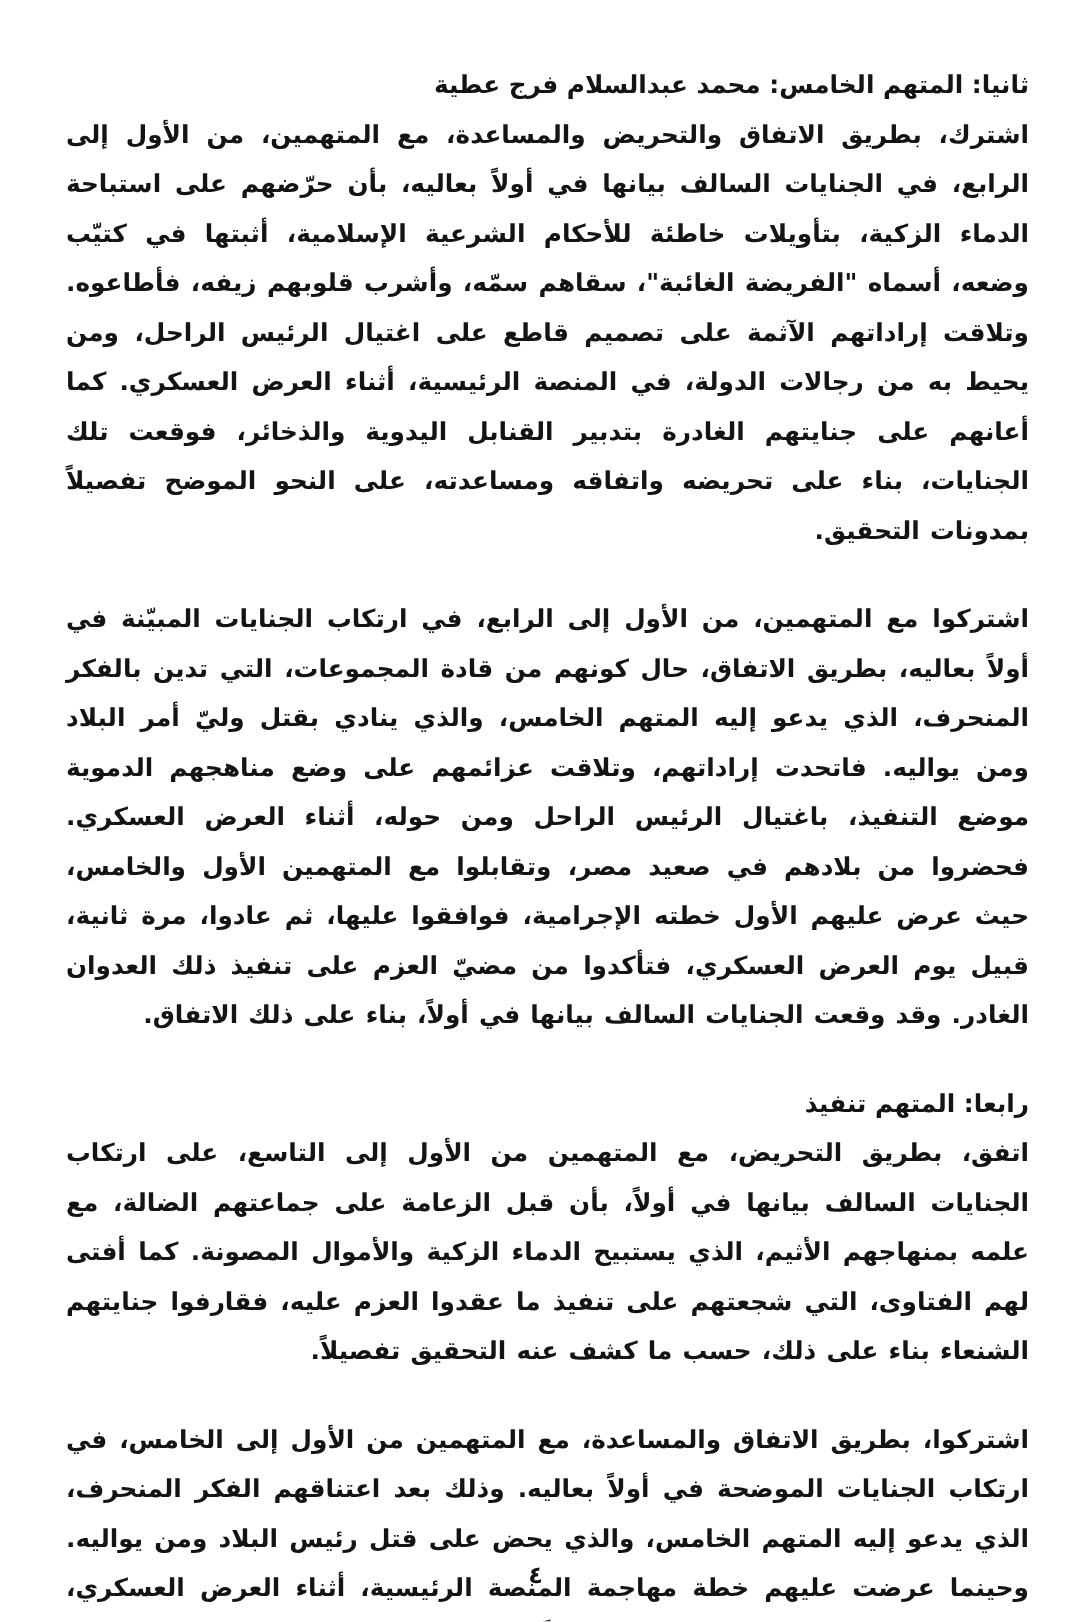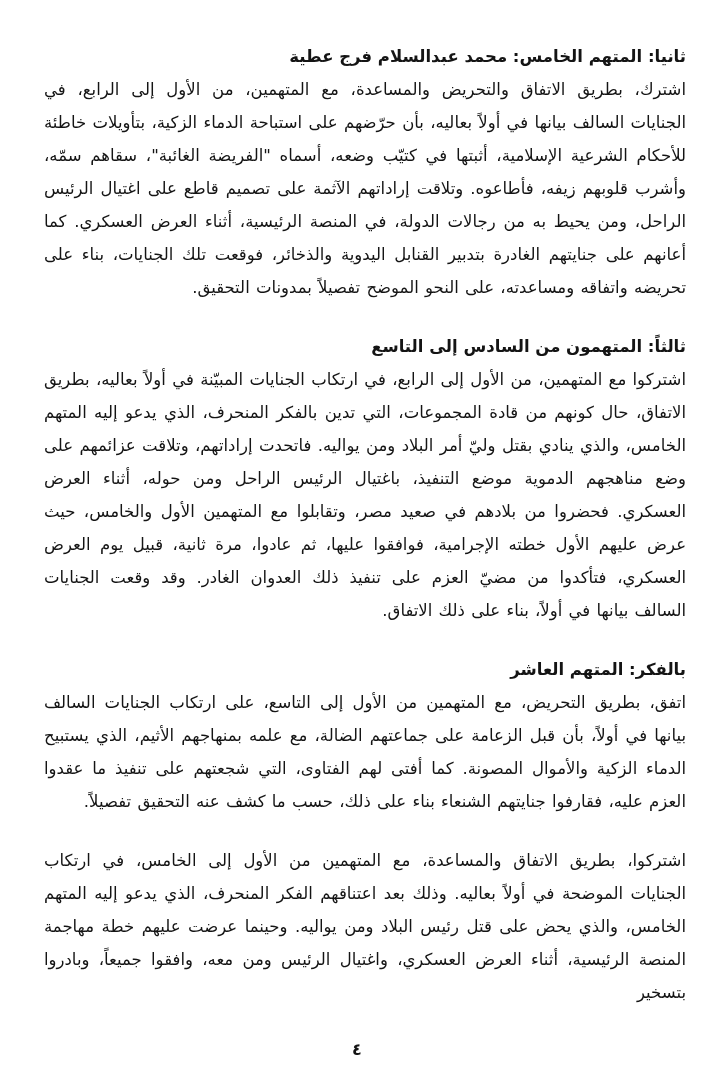--- a/index.html
+++ b/index.html
@@ -28,21 +28,21 @@
   .section-heading {
     font-size: 16.5px;
     line-height: 33px;
     font-weight: 700;
     text-align: right;
     margin: 0;
   }
   .section-body {
     font-size: 16.5px;
     line-height: 33px;
-    font-weight: 400;
+    font-weight: 700;
     text-align: justify;
     text-align-last: right;
     margin: 0;
     word-spacing: 1px;
   }
   .page-number {
     position: absolute;
     bottom: 22px;
     left: 0;
     right: 0;
@@ -56,26 +56,25 @@
 <body>
 
 <div class="page">
 
   <div class="section">
     <div class="section-heading">ثانيا: المتهم الخامس: محمد عبدالسلام فرج عطية</div>
     <div class="section-body">اشترك، بطريق الاتفاق والتحريض والمساعدة، مع المتهمين، من الأول إلى الرابع، في الجنايات السالف بيانها في أولاً بعاليه، بأن حرّضهم على استباحة الدماء الزكية، بتأويلات خاطئة للأحكام الشرعية الإسلامية، أثبتها في كتيّب وضعه، أسماه "الفريضة الغائبة"، سقاهم سمّه، وأشرب قلوبهم زيفه، فأطاعوه. وتلاقت إراداتهم الآثمة على تصميم قاطع على اغتيال الرئيس الراحل، ومن يحيط به من رجالات الدولة، في المنصة الرئيسية، أثناء العرض العسكري. كما أعانهم على جنايتهم الغادرة بتدبير القنابل اليدوية والذخائر، فوقعت تلك الجنايات، بناء على تحريضه واتفاقه ومساعدته، على النحو الموضح تفصيلاً بمدونات التحقيق.</div>
   </div>
 
   <div class="section">
-    <div class="section-heading">ثالثاً: المتهمون من السادس إلى التاسع</div>
     <div class="section-body">اشتركوا مع المتهمين، من الأول إلى الرابع، في ارتكاب الجنايات المبيّنة في أولاً بعاليه، بطريق الاتفاق، حال كونهم من قادة المجموعات، التي تدين بالفكر المنحرف، الذي يدعو إليه المتهم الخامس، والذي ينادي بقتل وليّ أمر البلاد ومن يواليه. فاتحدت إراداتهم، وتلاقت عزائمهم على وضع مناهجهم الدموية موضع التنفيذ، باغتيال الرئيس الراحل ومن حوله، أثناء العرض العسكري. فحضروا من بلادهم في صعيد مصر، وتقابلوا مع المتهمين الأول والخامس، حيث عرض عليهم الأول خطته الإجرامية، فوافقوا عليها، ثم عادوا، مرة ثانية، قبيل يوم العرض العسكري، فتأكدوا من مضيّ العزم على تنفيذ ذلك العدوان الغادر. وقد وقعت الجنايات السالف بيانها في أولاً، بناء على ذلك الاتفاق.</div>
   </div>
 
   <div class="section">
-    <div class="section-heading">بالفكر: المتهم العاشر</div>
+    <div class="section-heading">رابعا: المتهم تنفيذ</div>
     <div class="section-body">اتفق، بطريق التحريض، مع المتهمين من الأول إلى التاسع، على ارتكاب الجنايات السالف بيانها في أولاً، بأن قبل الزعامة على جماعتهم الضالة، مع علمه بمنهاجهم الأثيم، الذي يستبيح الدماء الزكية والأموال المصونة. كما أفتى لهم الفتاوى، التي شجعتهم على تنفيذ ما عقدوا العزم عليه، فقارفوا جنايتهم الشنعاء بناء على ذلك، حسب ما كشف عنه التحقيق تفصيلاً.</div>
   </div>
 
   <div class="section">
     <div class="section-body">اشتركوا، بطريق الاتفاق والمساعدة، مع المتهمين من الأول إلى الخامس، في ارتكاب الجنايات الموضحة في أولاً بعاليه. وذلك بعد اعتناقهم الفكر المنحرف، الذي يدعو إليه المتهم الخامس، والذي يحض على قتل رئيس البلاد ومن يواليه. وحينما عرضت عليهم خطة مهاجمة المنصة الرئيسية، أثناء العرض العسكري، واغتيال الرئيس ومن معه، وافقوا جميعاً، وبادروا بتسخير</div>
   </div>
 
   <div class="page-number">٤</div>
 
 </div>

